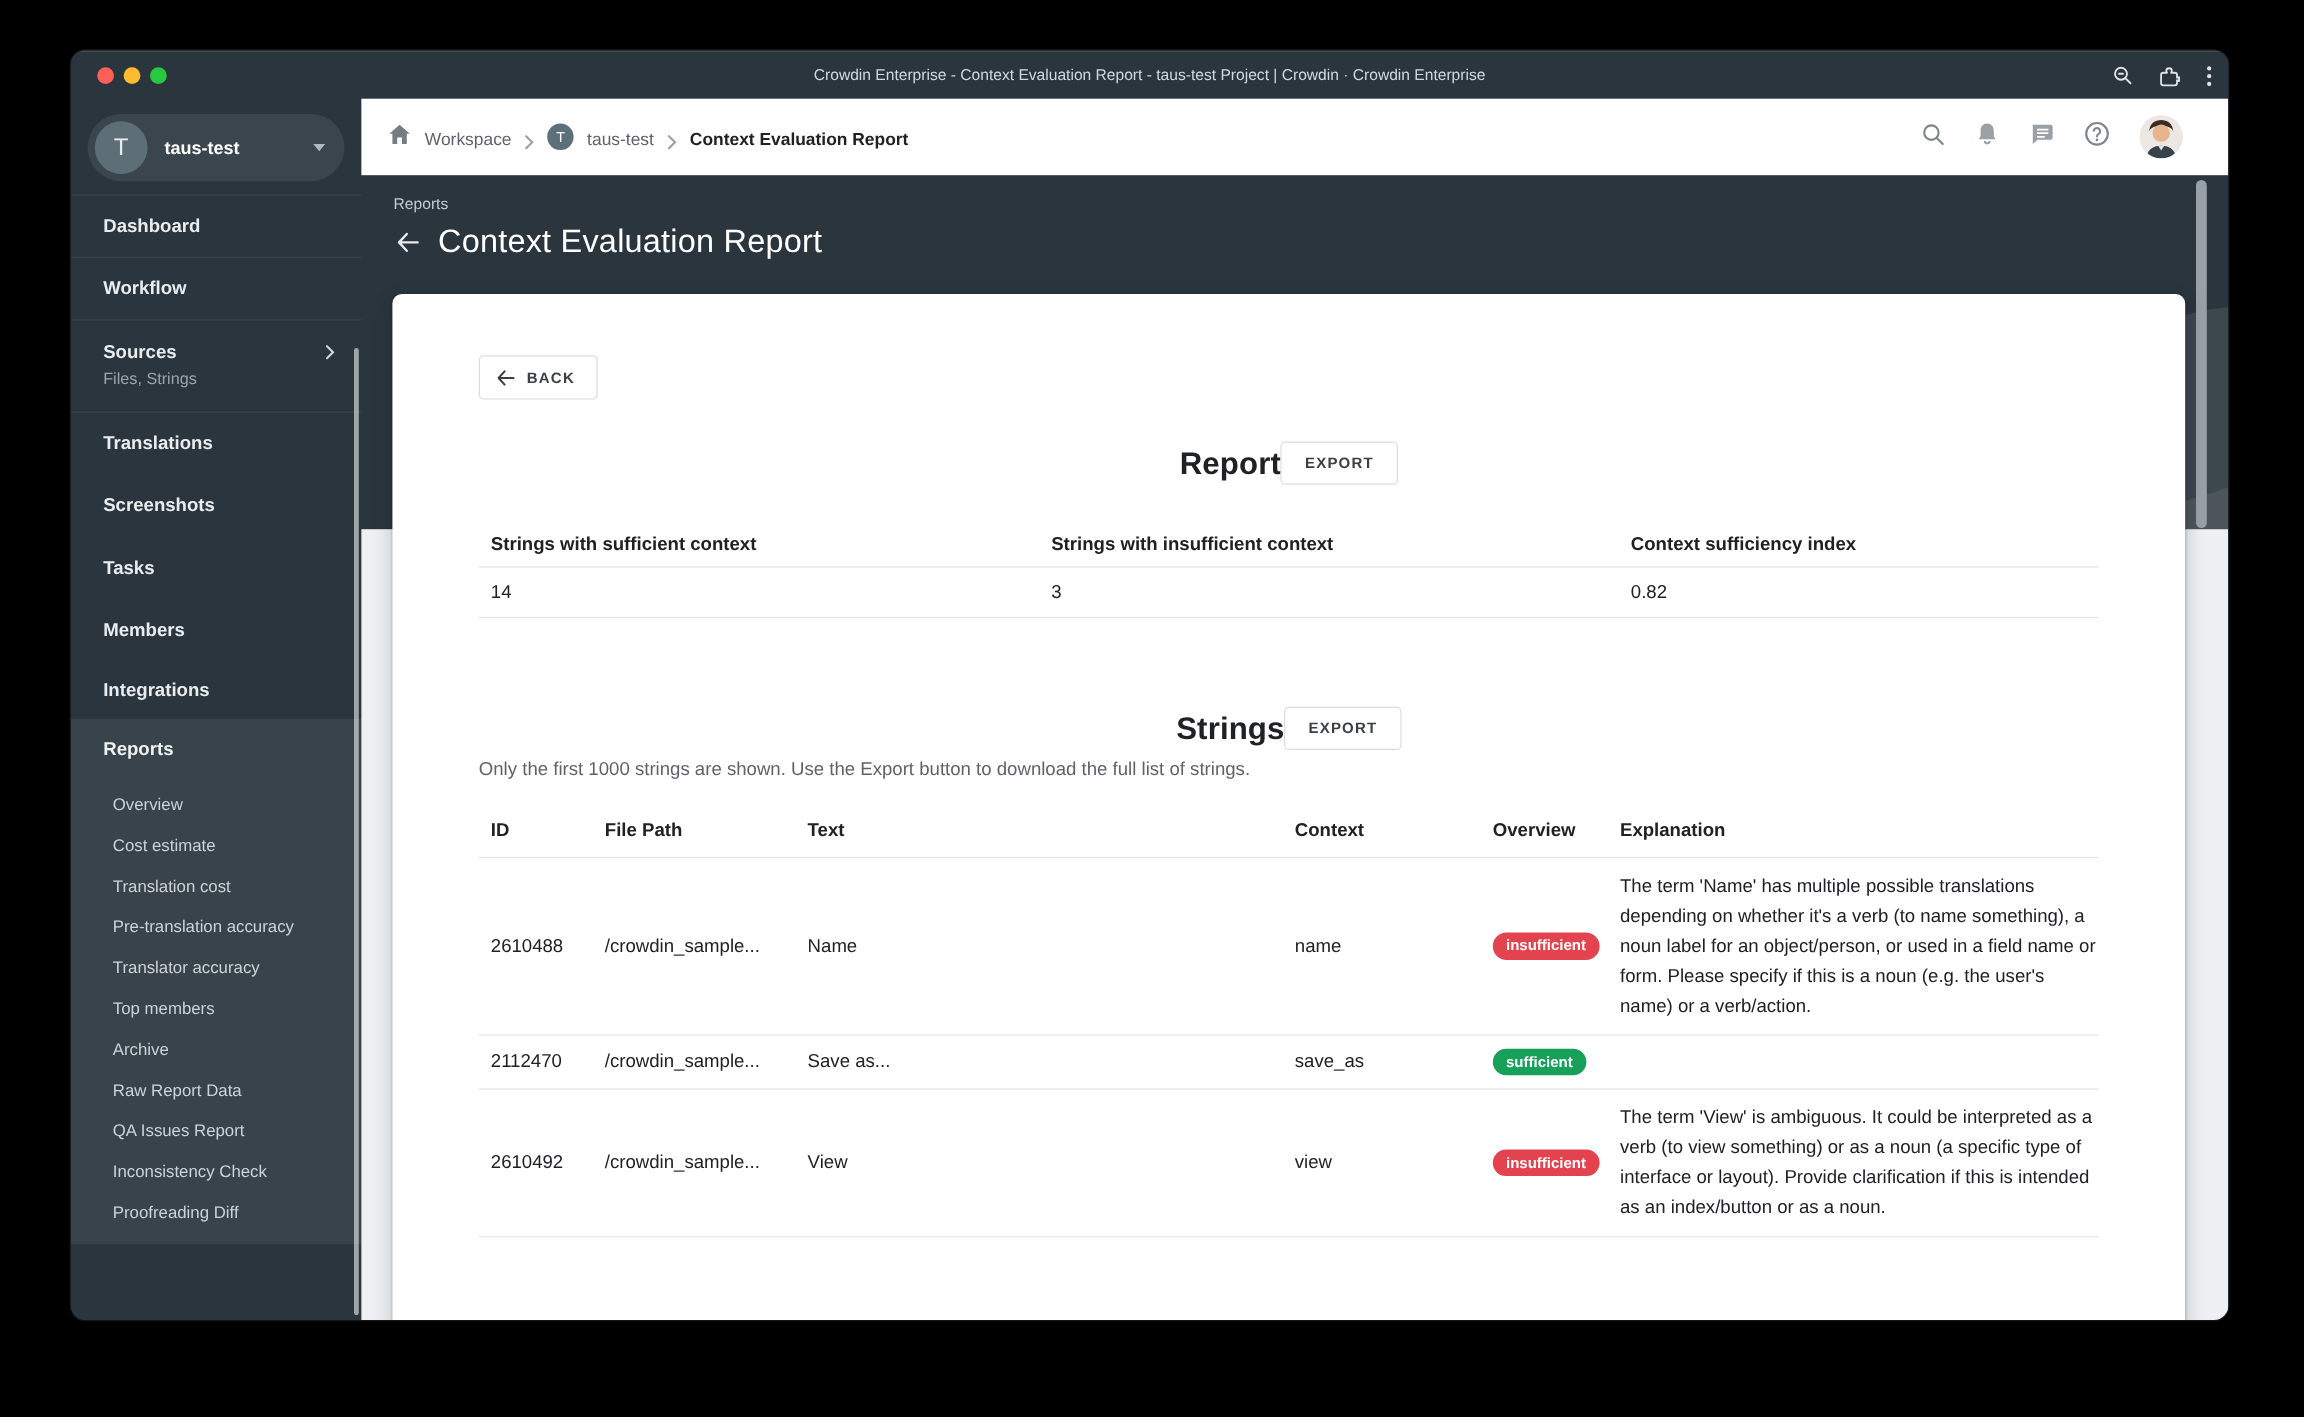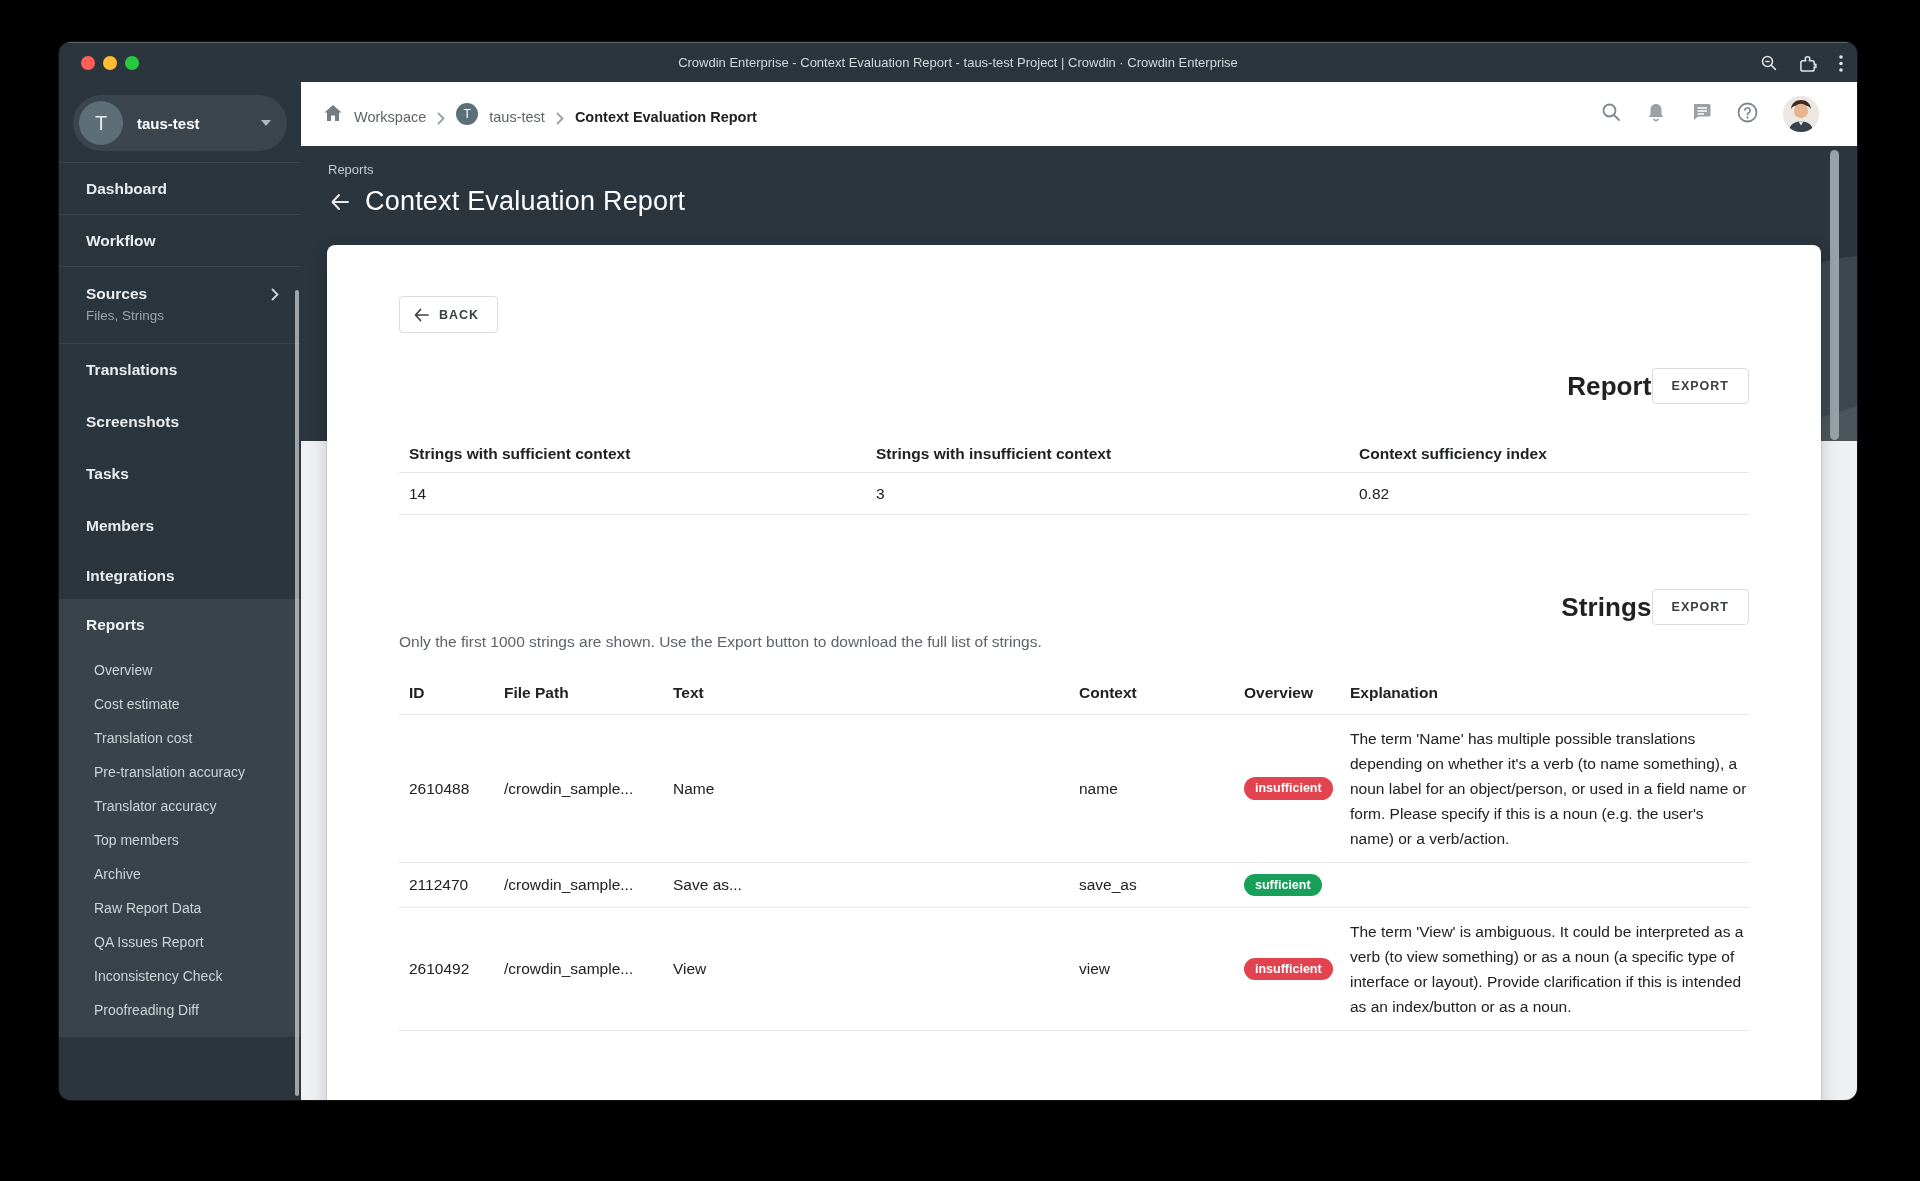--- a/index.html
+++ b/index.html
@@ -78,21 +78,21 @@
   .page-scroll { position:absolute; left:1529px; top:68px; width:9px; height:290px;
                  background:#98a1a8; border-radius:5px; }
 
   
   .card { position:absolute; left:26px; top:163px; width:1494px; min-height:980px; background:#fff;
           border-radius:8px; box-shadow:0 1px 2px rgba(0,0,0,.25), 0 6px 18px rgba(0,0,0,.18);
           padding:0 72px 40px; }
   .btn-back { margin-top:51px; display:inline-flex; align-items:center; gap:10px; height:37px; padding:0 18px 0 14px;
               border:1px solid #dadce0; border-radius:4px; background:#fff; font-size:12.5px; font-weight:700;
               letter-spacing:1px; color:#3c4043; cursor:pointer; }
-  .sect-row { display:flex; align-items:center; justify-content:flex-end; }
+  .sect-row { display:flex; align-items:center; justify-content:center; }
   .sect-row.first { margin-top:35px; }
   .sect-row.second { margin-top:74px; }
   h2.sect { font-size:26px; font-weight:700; color:#202124; letter-spacing:.1px; }
   .btn-export { height:36px; padding:0 19px; border:1px solid #dadce0; border-radius:4px; background:#fff;
                 font-size:12.5px; font-weight:700; letter-spacing:1px; color:#3c4043; cursor:pointer; }
   .sect-sub { margin-top:12px; font-size:15.5px; color:#5f6368; }
   .sect-sub.tight { margin-top:8px; }
 
   
   .stats { margin-top:32px; }

